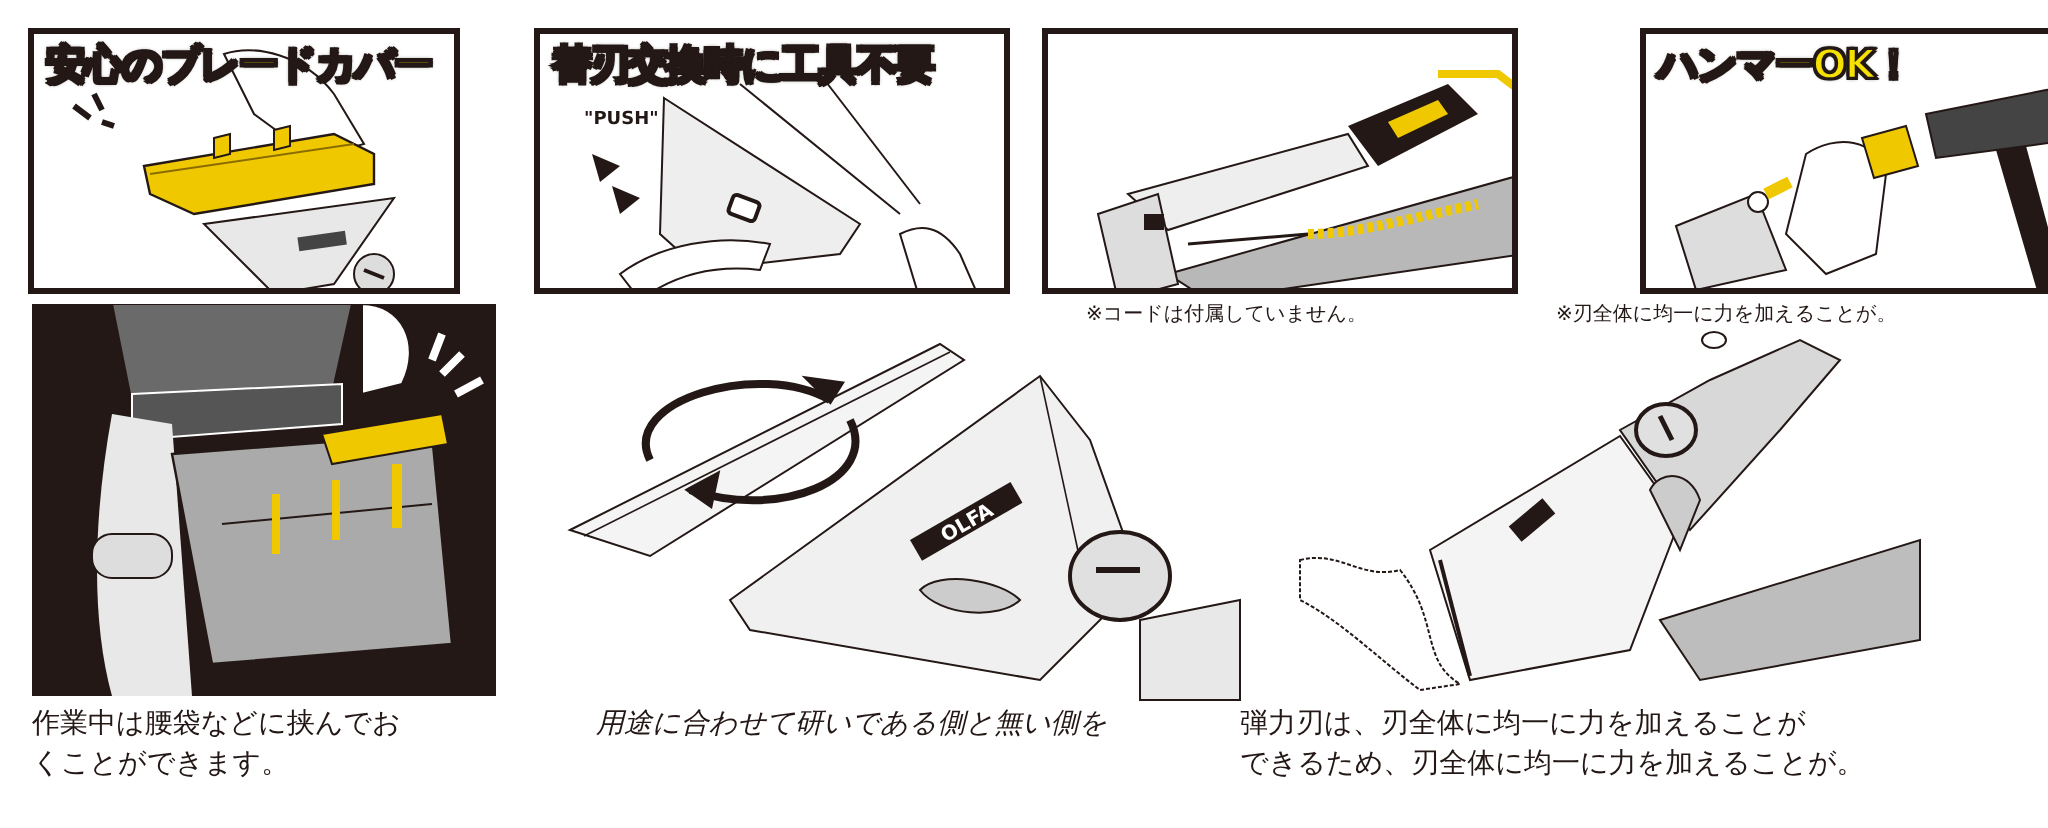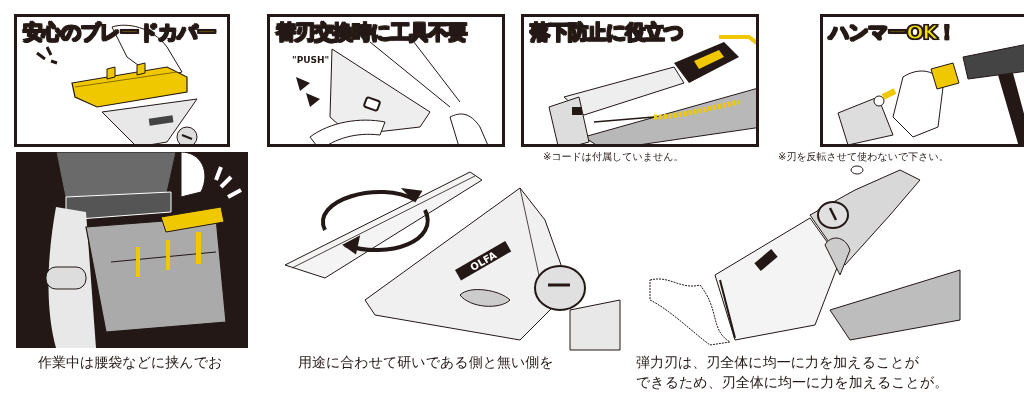--- a/index.html
+++ b/index.html
@@ -52,21 +52,20 @@
     <path d="M62 32 L160 95 L150 110 L80 118 L60 100 Z" fill="#eee" stroke="#231815" stroke-width="1"></path>
     <path d="M100 25 L180 90" stroke="#231815" stroke-width="1"></path>
     <path d="M140 20 L190 85" stroke="#231815" stroke-width="1"></path>
     <rect x="95" y="82" width="14" height="10" rx="2" fill="#fff" stroke="#231815" stroke-width="2" transform="rotate(20 102 87)"></rect>
     <path d="M40 120 C60 105 90 100 115 105 L110 118 C85 115 65 122 50 133 Z" fill="#fff" stroke="#231815"></path>
     <path d="M180 100 C190 95 200 95 210 110 L220 133 L190 133 Z" fill="#fff" stroke="#231815"></path>
   </svg>
 </div>
 
 <div class="panel" style="left:521px; width:238px;">
-  <div class="headline">落下防止に役立つ</div>
   <svg width="238" height="133" viewBox="0 0 238 133">
     <path d="M60 120 L238 70 L238 110 L80 133 Z" fill="#b8b8b8" stroke="#231815"></path>
     <path d="M40 80 L150 50 L160 66 L60 98 Z" fill="#eee" stroke="#231815"></path>
     <path d="M150 46 L200 25 L215 40 L165 66 Z" fill="#231815"></path>
     <path d="M170 44 L195 33 L200 40 L175 52 Z" fill="#f0c800"></path>
     <path d="M195 20 L225 20 L238 30" stroke="#f0c800" stroke-width="4" fill="none"></path>
     <path d="M25 90 L55 80 L65 125 L35 133 Z" fill="#ddd" stroke="#231815"></path>
     <rect x="48" y="90" width="10" height="8" fill="#231815"></rect>
     <path d="M70 105 L130 100" stroke="#231815" stroke-width="1.5"></path>
     <path d="M130 100 C150 100 170 95 215 85" stroke="#f0c800" stroke-width="5" stroke-dasharray="3 2" fill="none"></path>
@@ -80,21 +79,21 @@
     <path d="M175 58 L190 56 L210 130 L196 130 Z" fill="#231815"></path>
     <path d="M80 60 C95 50 115 52 120 70 L115 110 L90 120 L70 100 Z" fill="#fff" stroke="#231815"></path>
     <path d="M108 52 L130 46 L136 66 L114 72 Z" fill="#f0c800" stroke="#231815"></path>
     <path d="M15 96 L55 80 L70 118 L25 128 Z" fill="#ddd" stroke="#231815"></path>
     <circle cx="56" cy="84" r="5" fill="#fff" stroke="#231815"></circle>
     <path d="M60 80 L72 74" stroke="#f0c800" stroke-width="6"></path>
   </svg>
 </div>
 
 <div class="note" style="left:543px;">※コードは付属していません。</div>
-<div class="note" style="left:778px;">※刃を反転させて使わないで下さい。</div>
+<div class="note" style="left:778px;">※刃全体に均一に力を加えることが。</div>
 
 <div class="dark-panel">
   <svg width="232" height="196" viewBox="0 0 232 196">
     <path d="M40 0 L160 0 L150 45 L50 50 Z" fill="#6a6a6a" stroke="#231815"></path>
     <path d="M50 45 L155 40 L155 60 L50 68 Z" fill="#555" stroke="#fff" stroke-width="1"></path>
     <path d="M40 55 C30 110 30 160 40 196 L80 196 L70 60 Z" fill="#e8e8e8"></path>
     <path d="M70 75 L200 65 L210 170 L90 180 Z" fill="#aaa" stroke="#231815" stroke-width="1.2"></path>
     <path d="M95 110 L200 100" stroke="#231815"></path>
     <path d="M145 65 L205 55 L208 70 L150 80 Z" fill="#f0c800" stroke="#231815"></path>
     <path d="M165 0 C185 0 195 20 185 40 L165 45 Z" fill="#fff" stroke="#231815"></path>
@@ -131,22 +130,23 @@
   <path d="M75 115 L170 58 L200 100 L175 165 L95 180 Z" fill="#f4f4f4" stroke="#231815"></path>
   <path d="M80 120 L95 178" stroke="#231815" stroke-width="2"></path>
   <rect x="115" y="95" width="22" height="10" fill="#231815" transform="rotate(-40 126 100)"></rect>
   <path d="M170 55 L215 30 L260 10 L280 20 L250 55 L205 105 Z" fill="#d8d8d8" stroke="#231815"></path>
   <ellipse cx="193" cy="55" rx="15" ry="13" fill="#e0e0e0" stroke="#231815" stroke-width="2"></ellipse>
   <path d="M190 48 L196 60" stroke="#231815" stroke-width="2.5"></path>
   <path d="M185 85 C190 75 205 75 210 90 L200 115 Z" fill="#ccc" stroke="#231815"></path>
   <ellipse cx="217" cy="10" rx="6" ry="4" fill="none" stroke="#231815"></ellipse>
 </svg>
 
-<div class="caption" style="left:16px;margin-left:22px;">
+<div class="caption" style="left:16px;">
   <span>作業中は腰袋などに挟んでお</span>
+  <span>くことができます。</span>
 </div>
-<div class="caption" style="left:298px;">
+<div class="caption" style="left:298px;font-style:italic;">
   <span>用途に合わせて研いである側と無い側を</span>
 </div>
-<div class="caption" style="left:636px;">
+<div class="caption" style="left:620px;">
   <span>弾力刃は、刃全体に均一に力を加えることが</span>
   <span>できるため、刃全体に均一に力を加えることが。</span>
 </div>
 
 </body></html>

